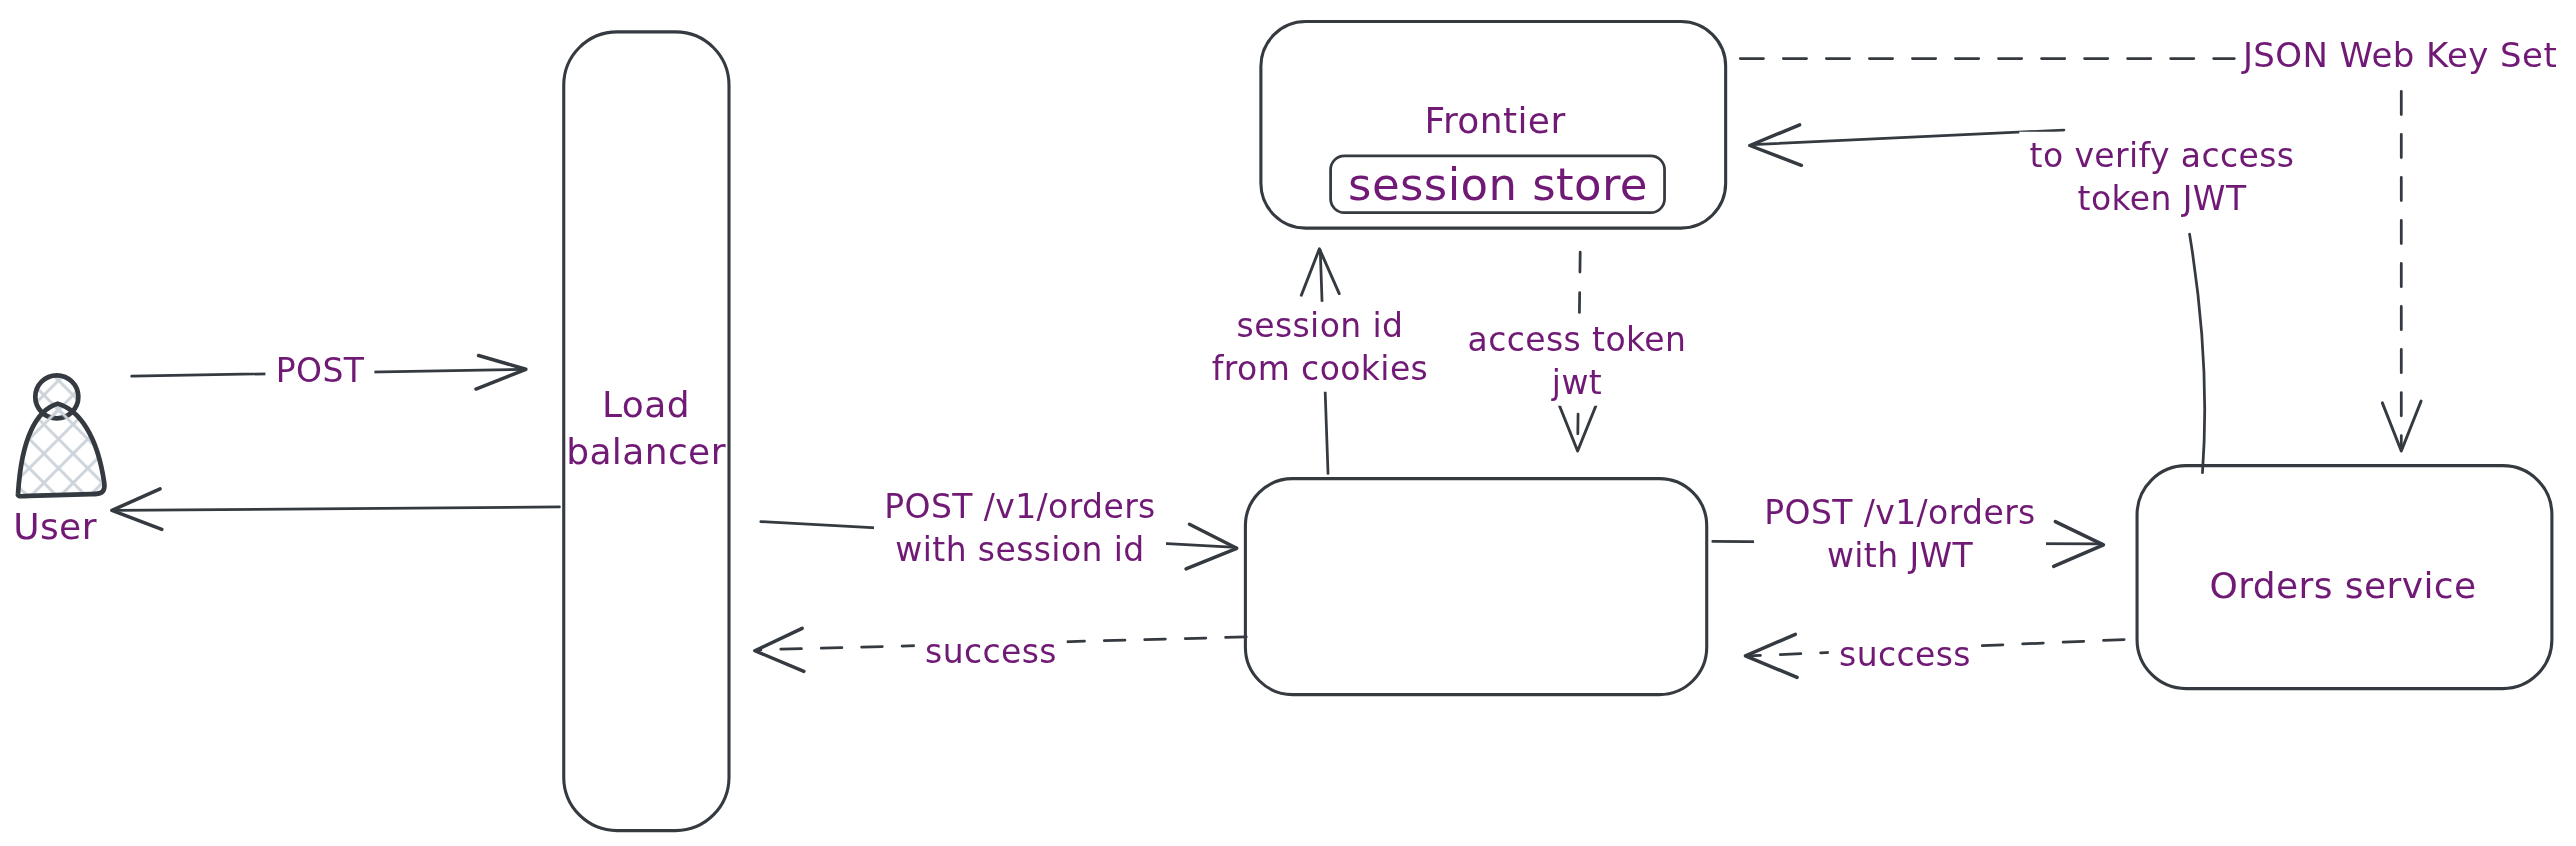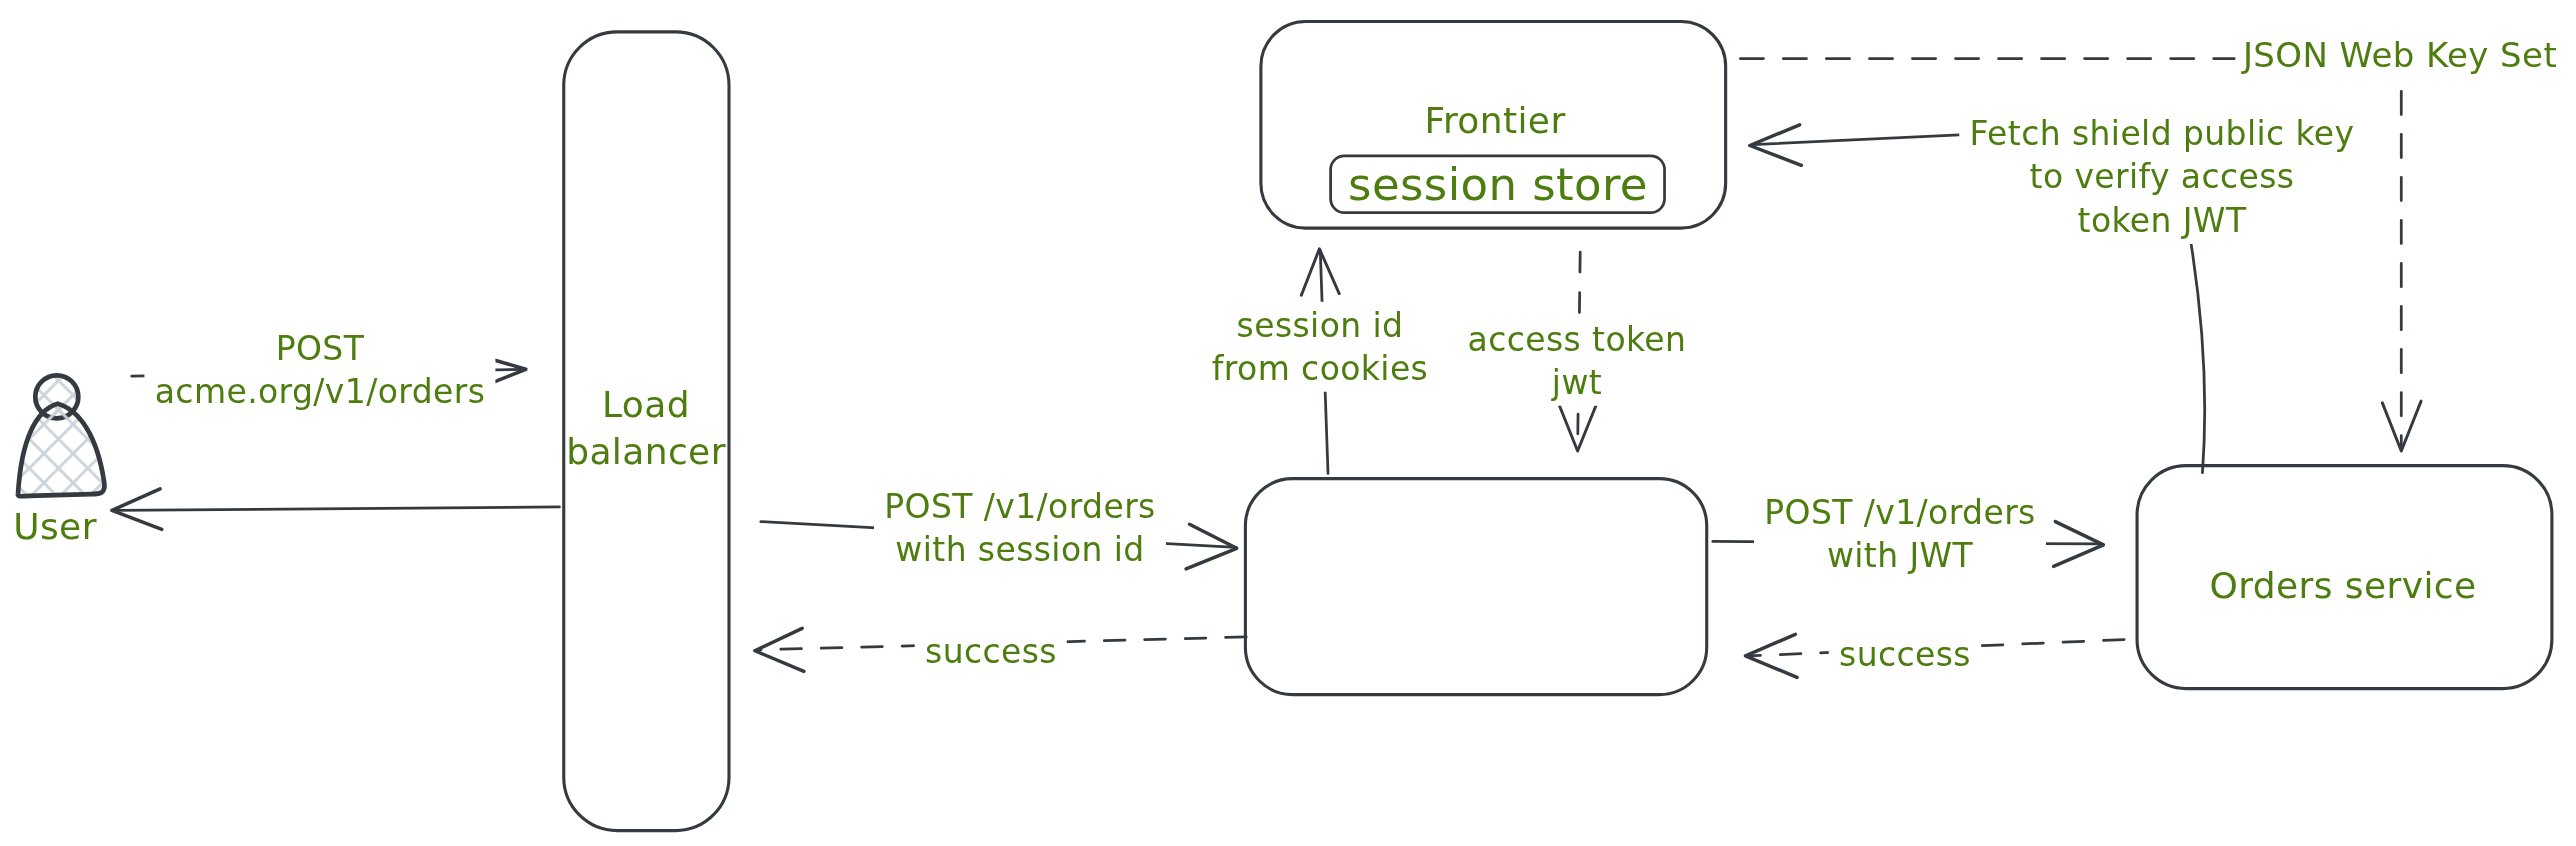--- a/index.html
+++ b/index.html
@@ -2,21 +2,21 @@
 <html style="font-size:13.8px"><head>
 <meta charset="utf-8">
 <style>
   html,body{margin:0;padding:0;background:#ffffff;}
   body{width:2576px;height:847px;position:relative;overflow:hidden;
        font-family:"DejaVu Sans",sans-serif;color:#343a40;}
   .stage{position:absolute;inset:0;width:2576px;height:847px;}
   svg.wire{position:absolute;left:0;top:0;width:2576px;height:847px;}
   .lbl{position:absolute;transform:translate(-50%,-50%);text-align:center;
        background:#ffffff;padding:1.7px 10.3px;line-height:1.32;white-space:nowrap;
-       font-size:33px;color:#4d7c0f;letter-spacing:0.4px;}
+       font-size:33px;color:#701a75;letter-spacing:0.4px;}
   .lbl.title{font-size:36px;background:transparent;}
   .lbl.nobg{background:transparent;}
 </style>
 </head>
 <body>
 
 <div class="stage">
 
   <svg class="wire" viewBox="0 0 2993 984">
     <defs>
@@ -108,21 +108,20 @@
   </div>
 
   <div class="lbl title nobg" style="left:1495px;top:120px;">Frontier</div>
   <div class="lbl title nobg" style="left:1498px;top:184px;font-size:45px;">session store</div>
 
 
   <div class="lbl title nobg" style="left:2343px;top:585px;">Orders service</div>
 
   <div class="lbl" style="left:320px;top:370px;">
     <div>POST</div>
-    <div>acme.org/v1/orders</div>
   </div>
 
   <div class="lbl" style="left:1020px;top:528px;">
     <div>POST /v1/orders</div>
     <div>with session id</div>
   </div>
 
   <div class="lbl" style="left:991px;top:651px;">success</div>
 
   <div class="lbl" style="left:1320px;top:347px;">
@@ -138,19 +137,18 @@
   <div class="lbl" style="left:1900px;top:534px;">
     <div>POST /v1/orders</div>
     <div>with JWT</div>
   </div>
 
   <div class="lbl" style="left:1905px;top:654px;">success</div>
 
   <div class="lbl nobg" style="left:2400px;top:55px;font-size:34px;">JSON Web Key Set</div>
 
   <div class="lbl" style="left:2162px;top:177px;">
-    <div>Fetch shield public key</div>
     <div>to verify access</div>
     <div>token JWT</div>
   </div>
 
 </div>
 
 
 </body></html>

